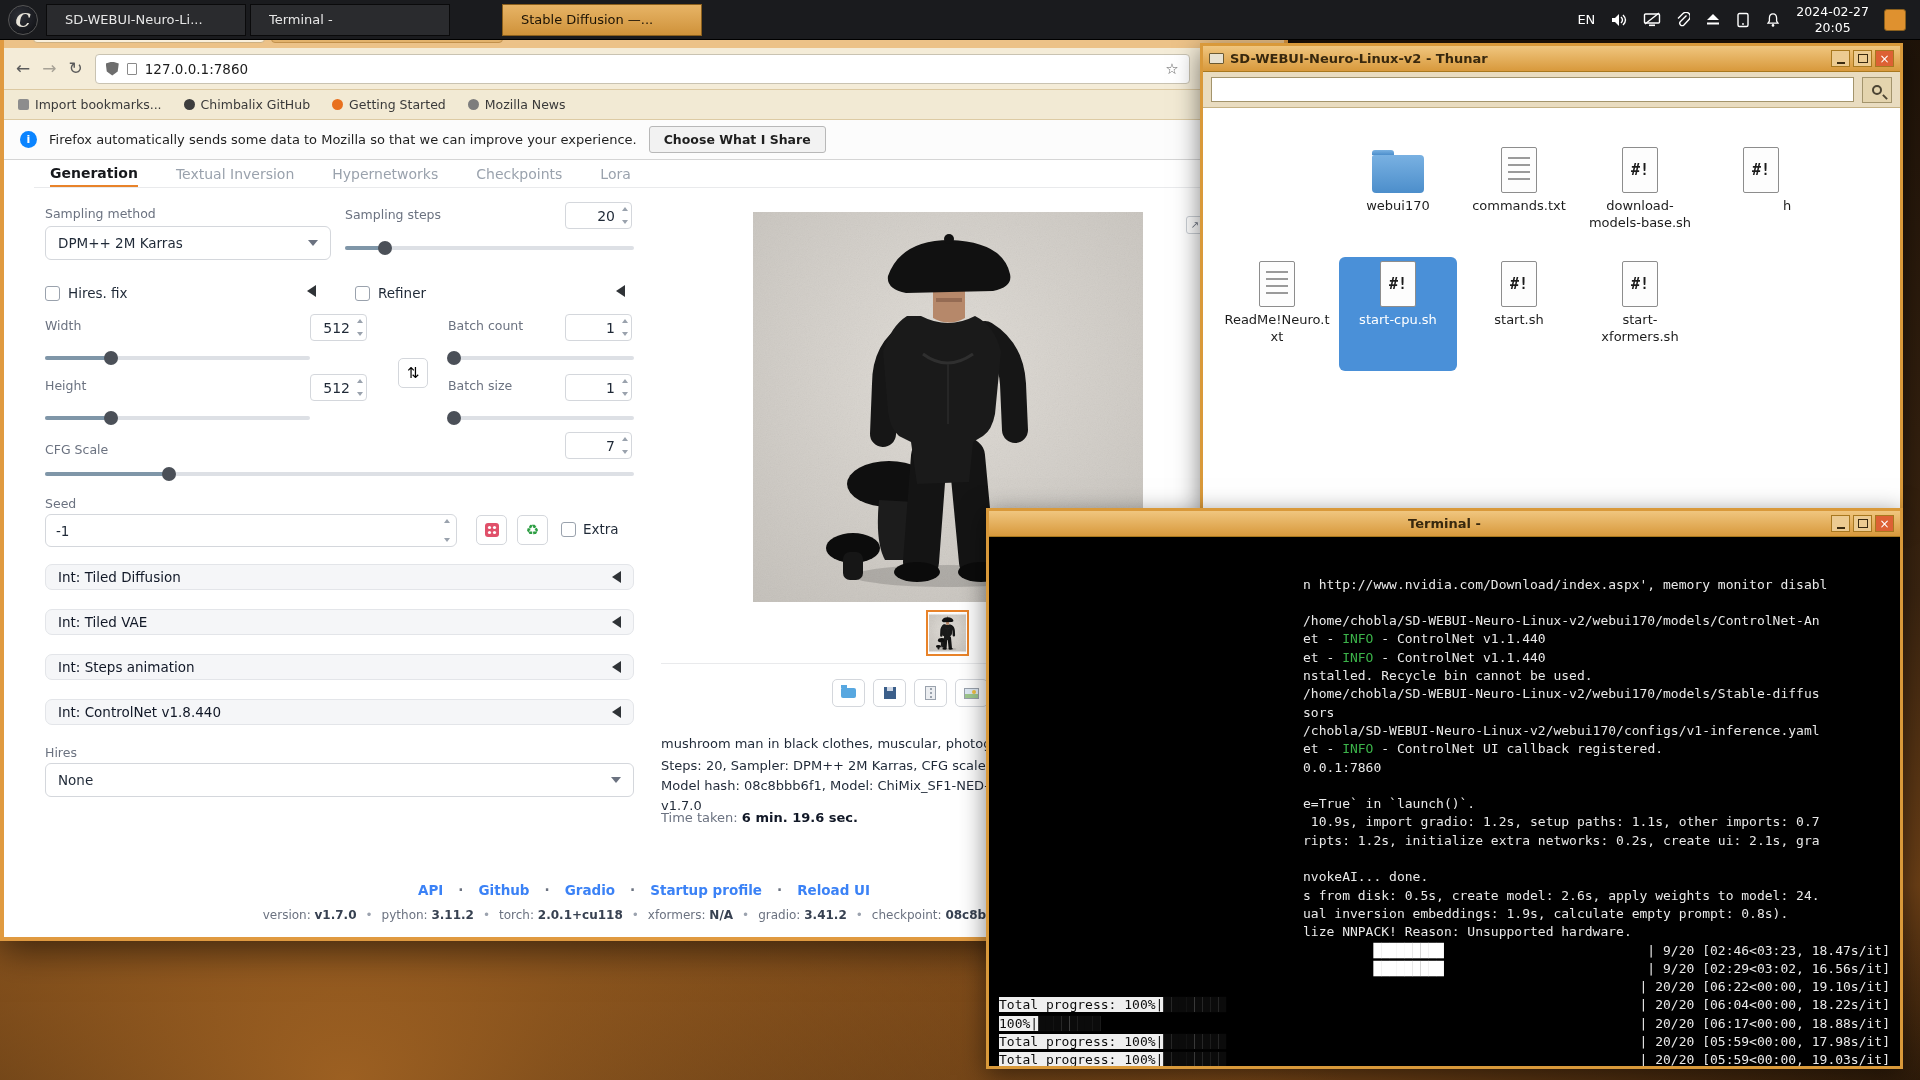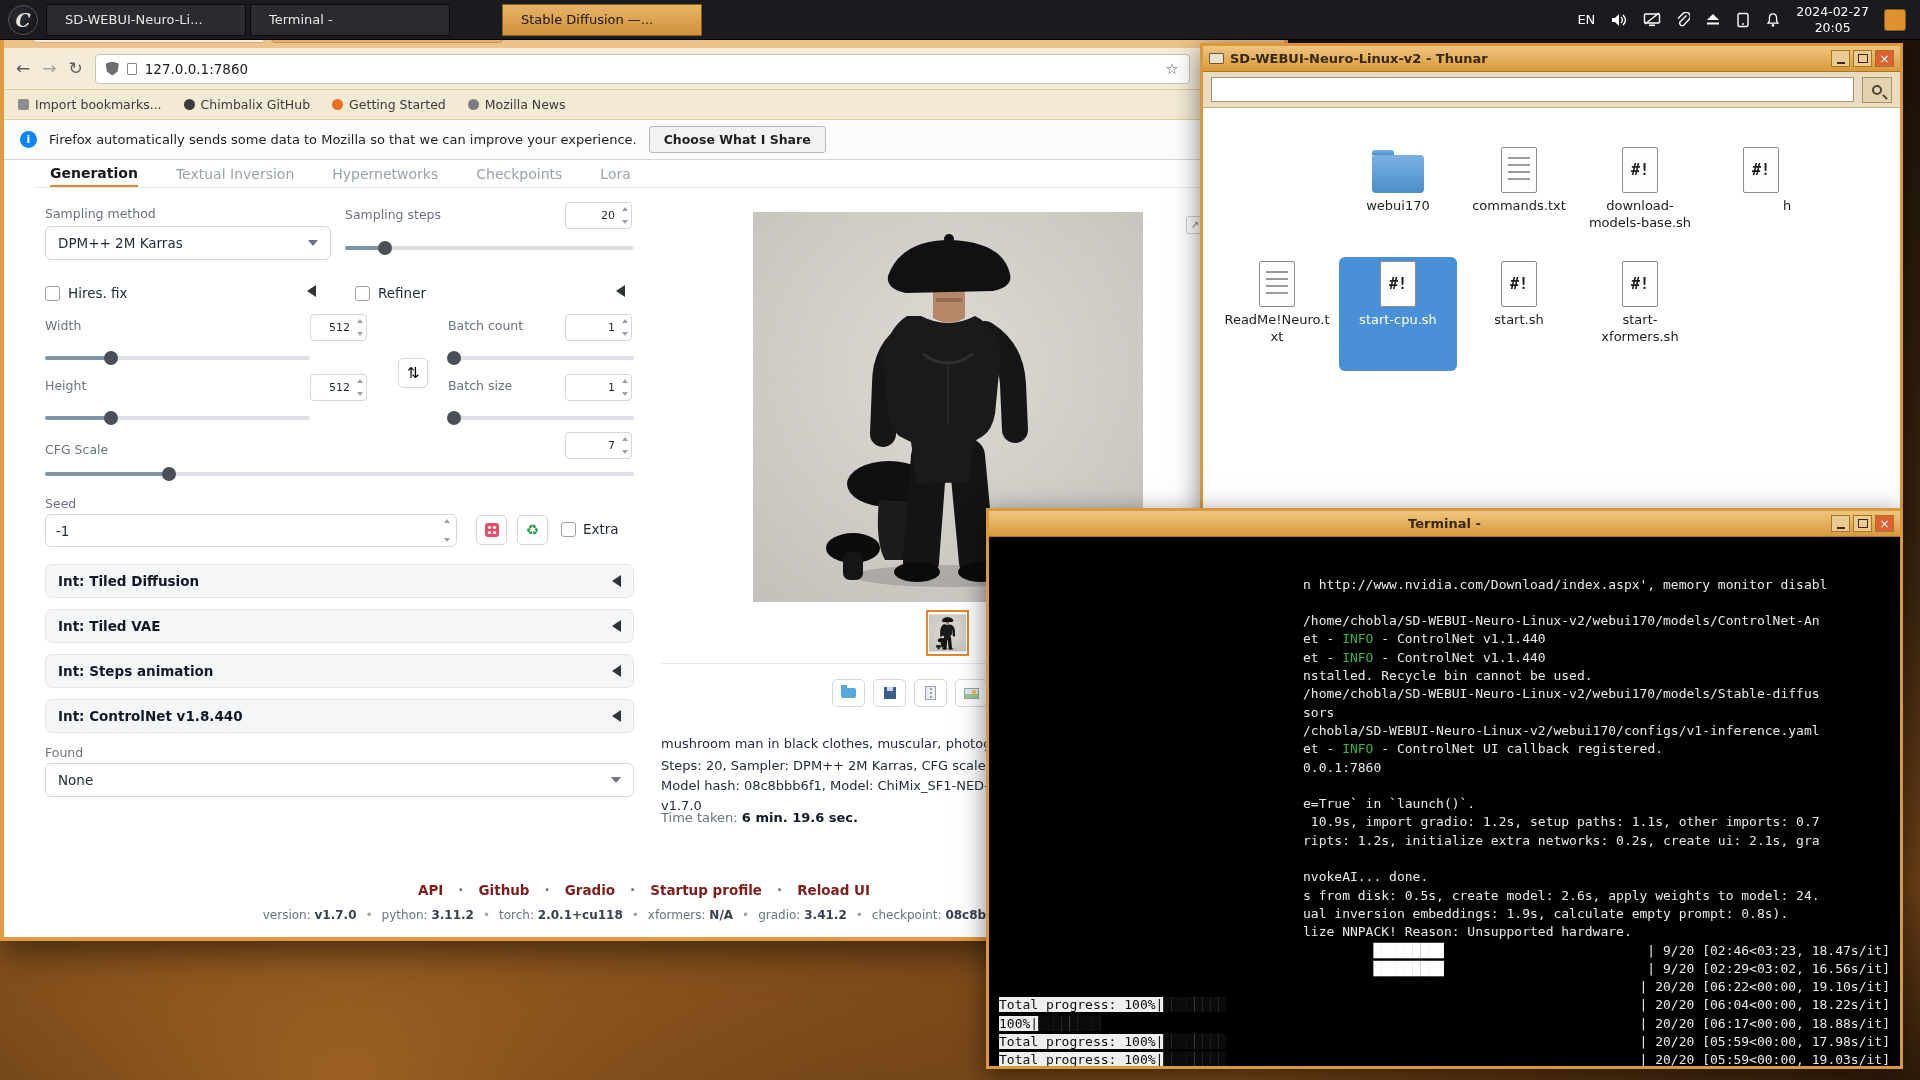--- a/index.html
+++ b/index.html
@@ -95,56 +95,56 @@
   .ff-notify{height:40px;background:#fcfcfc;display:flex;align-items:center;gap:12px;padding:0 16px;font-size:13px;color:#1f1f1f;border-bottom:1px solid #d5d5d5;}
   .info-badge{width:17px;height:17px;border-radius:50%;background:#0a84ff;color:#fff;font:bold 11px/17px "DejaVu Sans",sans-serif;text-align:center;flex:0 0 auto;}
   .notify-btn{height:27px;padding:0 14px;border:1px solid #b8b8b8;background:#f2f2f2;border-radius:3px;font-size:12.5px;font-weight:bold;color:#1f1f1f;display:flex;align-items:center;}
   .notify-close{margin-left:auto;color:#5a5a5a;font-size:16px;}
   .ff-content{flex:1;background:#fff;position:relative;overflow:hidden;}
   
   .sd-tabs{position:absolute;top:0;left:46px;display:flex;gap:38px;height:27px;align-items:center;font-size:14px;color:#9aa2ad;}
   .sd-tab.active{color:#16181c;font-weight:bold;border-bottom:2px solid #e8832a;height:27px;display:flex;align-items:center;}
   .hline{position:absolute;height:1px;background:#e9eaec;}
   .lbl{position:absolute;font-size:12.5px;color:#6b7280;}
-  .numbox{position:absolute;height:27px;background:#fff;border:1px solid #d4d7dc;border-radius:4px;display:flex;align-items:center;justify-content:flex-end;padding:0 16px 0 8px;font-size:11px;color:#1f2937;}
+  .numbox{position:absolute;height:27px;background:#fff;border:1px solid #d4d7dc;border-radius:4px;display:flex;align-items:center;justify-content:flex-end;padding:0 16px 0 8px;font-size:14px;color:#1f2937;}
   .spin{position:absolute;right:3px;top:4px;bottom:4px;display:flex;flex-direction:column;justify-content:space-between;}
   .spin b{width:0;height:0;border-left:3.5px solid transparent;border-right:3.5px solid transparent;}
   .spin .up{border-bottom:4.5px solid #9aa2ad;}
   .spin .dn{border-top:4.5px solid #9aa2ad;}
   .slider{position:absolute;height:4px;background:#dde0e5;border-radius:2px;}
   .slider .fill{position:absolute;left:0;top:0;height:4px;background:#7f96a8;border-radius:2px;}
   .slider .knob{position:absolute;top:50%;transform:translate(-50%,-50%);width:14px;height:14px;border-radius:50%;background:#4b5058;}
   .checkbox{position:absolute;width:15px;height:15px;border:1.5px solid #9aa2ad;border-radius:3px;background:#fff;}
   .chklabel{position:absolute;font-size:13.5px;color:#1f2937;}
   .tri-left{position:absolute;width:0;height:0;border-top:6px solid transparent;border-bottom:6px solid transparent;border-right:9px solid #2f3337;}
   .dropdown{position:absolute;background:#fff;border:1px solid #d4d7dc;border-radius:6px;display:flex;align-items:center;padding:0 12px;font-size:13.5px;color:#1f2937;}
   .dropdown .caret{margin-left:auto;width:0;height:0;border-left:5px solid transparent;border-right:5px solid transparent;border-top:6px solid #6b7280;}
   .textinput{position:absolute;background:#fff;border:1px solid #d4d7dc;border-radius:6px;display:flex;align-items:center;padding:0 10px;font-size:13.5px;color:#1f2937;}
   .sbtn{position:absolute;width:31px;height:30px;background:#fff;border:1px solid #d4d7dc;border-radius:5px;display:flex;align-items:center;justify-content:center;font-size:15px;}
-  .accordion{position:absolute;height:34px;background:#f5f6f8;border:1px solid #e3e5e9;border-radius:7px;display:flex;align-items:center;padding:0 12px;font-size:13.5px;color:#111827;width:589px;font-weight:bold;}
+  .accordion{position:absolute;height:26px;background:#f5f6f8;border:1px solid #e3e5e9;border-radius:7px;display:flex;align-items:center;padding:0 12px;font-size:13.5px;color:#111827;width:589px;}
   .accordion .tri{margin-left:auto;width:0;height:0;border-top:6px solid transparent;border-bottom:6px solid transparent;border-right:9px solid #2f3337;}
   .out-img{position:absolute;left:749px;top:52px;width:390px;height:390px;}
   .corner-btns{position:absolute;left:1182px;top:56px;display:flex;gap:6px;}
   .cbtn{width:18px;height:18px;border:1px solid #cbd0d6;border-radius:3px;color:#6b7280;font-size:10px;line-height:16px;text-align:center;background:#fff;}
   .thumb{position:absolute;left:922px;top:450px;width:43px;height:46px;border:2px solid #e8832a;background:#fff;padding:1px;}
   .actions{position:absolute;left:828px;top:519px;display:flex;gap:8px;}
   .abtn{width:33px;height:28px;background:#fff;border:1px solid #d4d7dc;border-radius:5px;display:flex;align-items:center;justify-content:center;}
   .ai-folder{width:15px;height:10px;background:#57a7e0;border-radius:1px 2px 2px 2px;position:relative;}
   .ai-folder::before{content:"";position:absolute;top:-3px;left:0;width:6px;height:3px;background:#57a7e0;}
   .ai-save{width:12px;height:12px;background:#3b5f8a;position:relative;}
   .ai-save::before{content:"";position:absolute;left:3px;top:0;width:6px;height:4px;background:#cfd8e6;}
   .ai-zip{width:11px;height:14px;background:#eceef1;border:1px solid #9aa2ad;position:relative;}
   .ai-zip::before{content:"";position:absolute;left:4px;top:1px;width:2px;height:10px;background:repeating-linear-gradient(180deg,#9aa2ad 0 2px,transparent 2px 4px);}
   .ai-img{width:15px;height:11px;border:1px solid #9aa2ad;background:linear-gradient(180deg,#dfeaf5 55%,#9fc98f 55%);position:relative;}
   .ai-img::before{content:"";position:absolute;right:2px;top:1px;width:4px;height:4px;border-radius:50%;background:#f0c040;}
   .ai-palette{width:14px;height:12px;border-radius:50% 50% 45% 55%;background:#e06c9f;position:relative;}
   .ai-palette::before{content:"";position:absolute;left:3px;top:3px;width:3px;height:3px;border-radius:50%;background:#fff;}
   .ai-ruler{width:0;height:0;border-left:16px solid transparent;border-bottom:13px solid #f0c040;}
   .sd-text{position:absolute;font-size:13px;color:#1f2937;line-height:20px;}
-  .sd-footer{position:absolute;left:0;right:0;top:722px;text-align:center;font-size:13.5px;color:#7f1d1d;font-weight:bold;}
+  .sd-footer{position:absolute;left:0;right:0;top:722px;text-align:center;font-size:13.5px;color:#3b82f6;font-weight:bold;}
   .sd-footer span:not(:last-child)::after{content:"·";margin:0 15px;color:#6b7280;}
   .version{position:absolute;left:0;right:0;top:748px;text-align:center;font-size:12px;color:#6b7280;}
   .vitem b{color:#374151;}
   .vitem:not(:last-child)::after{content:"•";margin:0 9px;color:#9ca3af;}
   .sb{position:absolute;right:3px;top:36px;width:7px;height:290px;background:#c9ccd1;border-radius:4px;}
 </style>
 </head>
 <body>
 
 <svg width="0" height="0" style="position:absolute">
@@ -555,21 +555,21 @@
         <div class="accordion" style="left: 41px; top: 494px;">
           <span>Int: Steps animation</span>
           <span class="tri"></span>
         </div>
         <div class="accordion" style="left: 41px; top: 539px;">
           <span>Int: ControlNet v1.8.440</span>
           <span class="tri"></span>
         </div>
       </div>
 
-    <span class="lbl" style="left:41px;top:585px;">Found</span>
+    <span class="lbl" style="left:41px;top:585px;">Hires</span>
     <div class="dropdown" style="left:41px;top:603px;width:589px;height:34px;">
       <span>None</span>
         <span class="caret"></span>
     </div>
 
     <svg class="out-img">
         <use href="#sdimg"></use>
       </svg>
     <div class="corner-btns">
       <span class="cbtn">↗</span>

